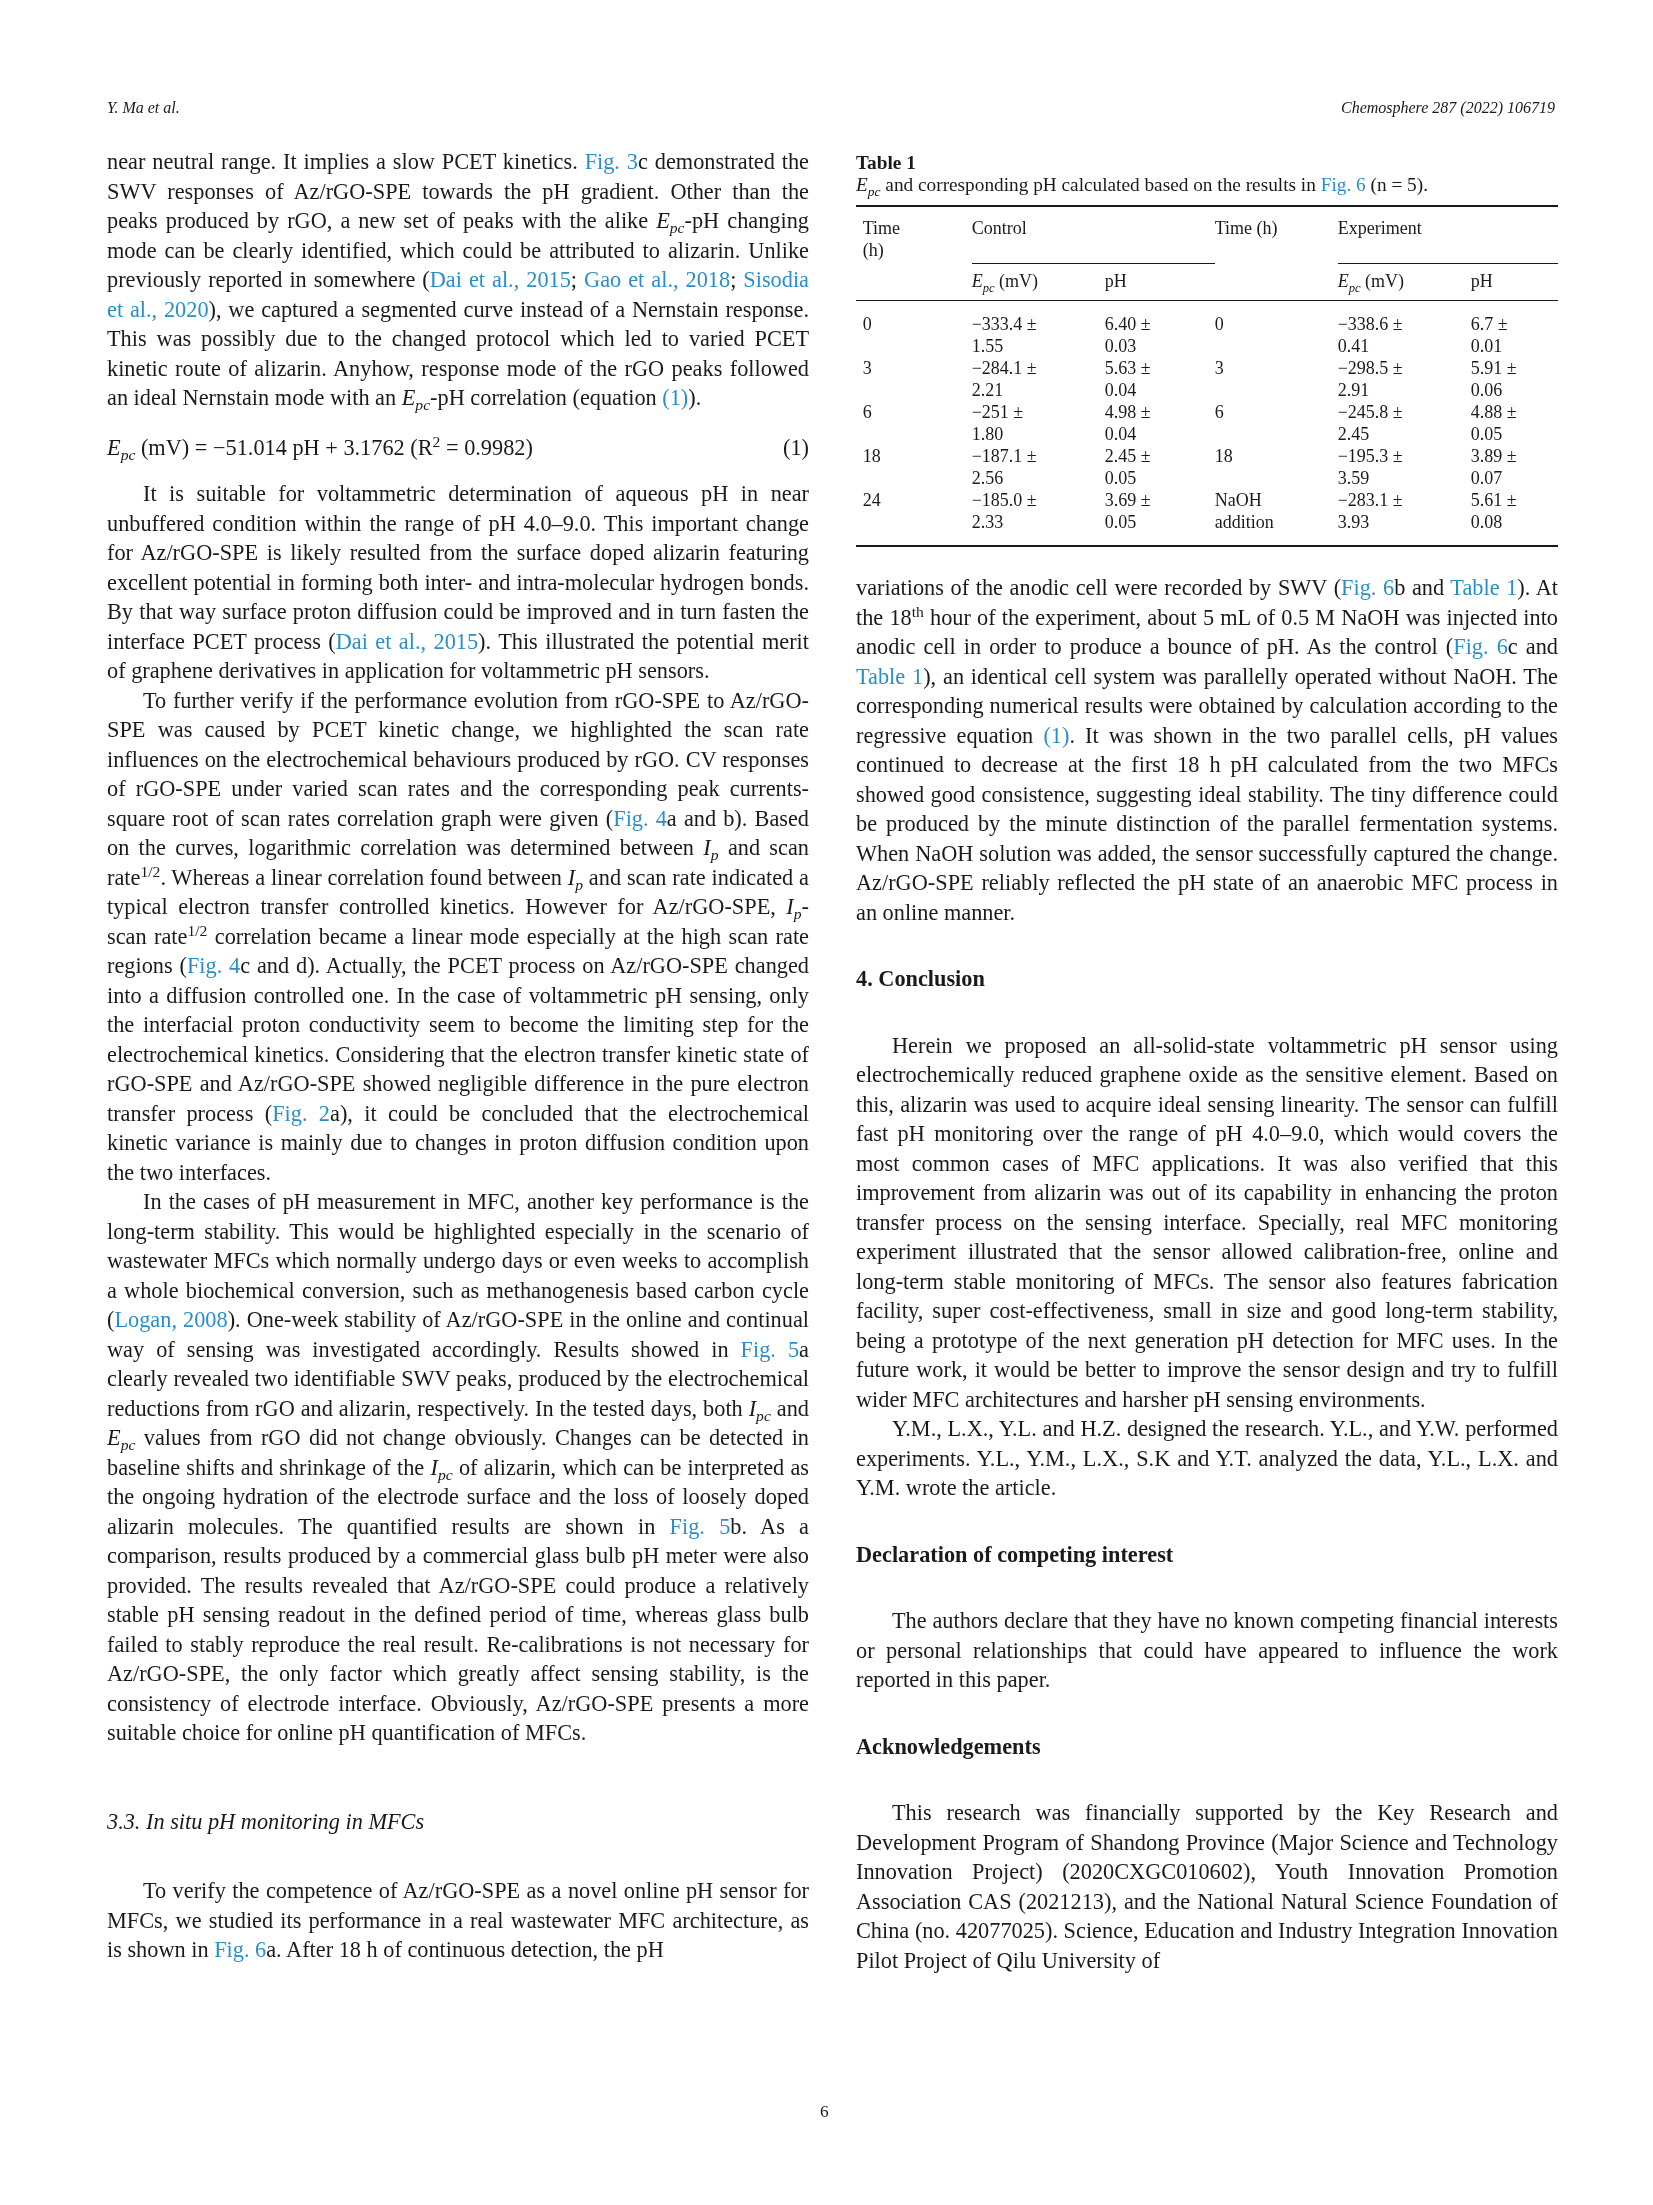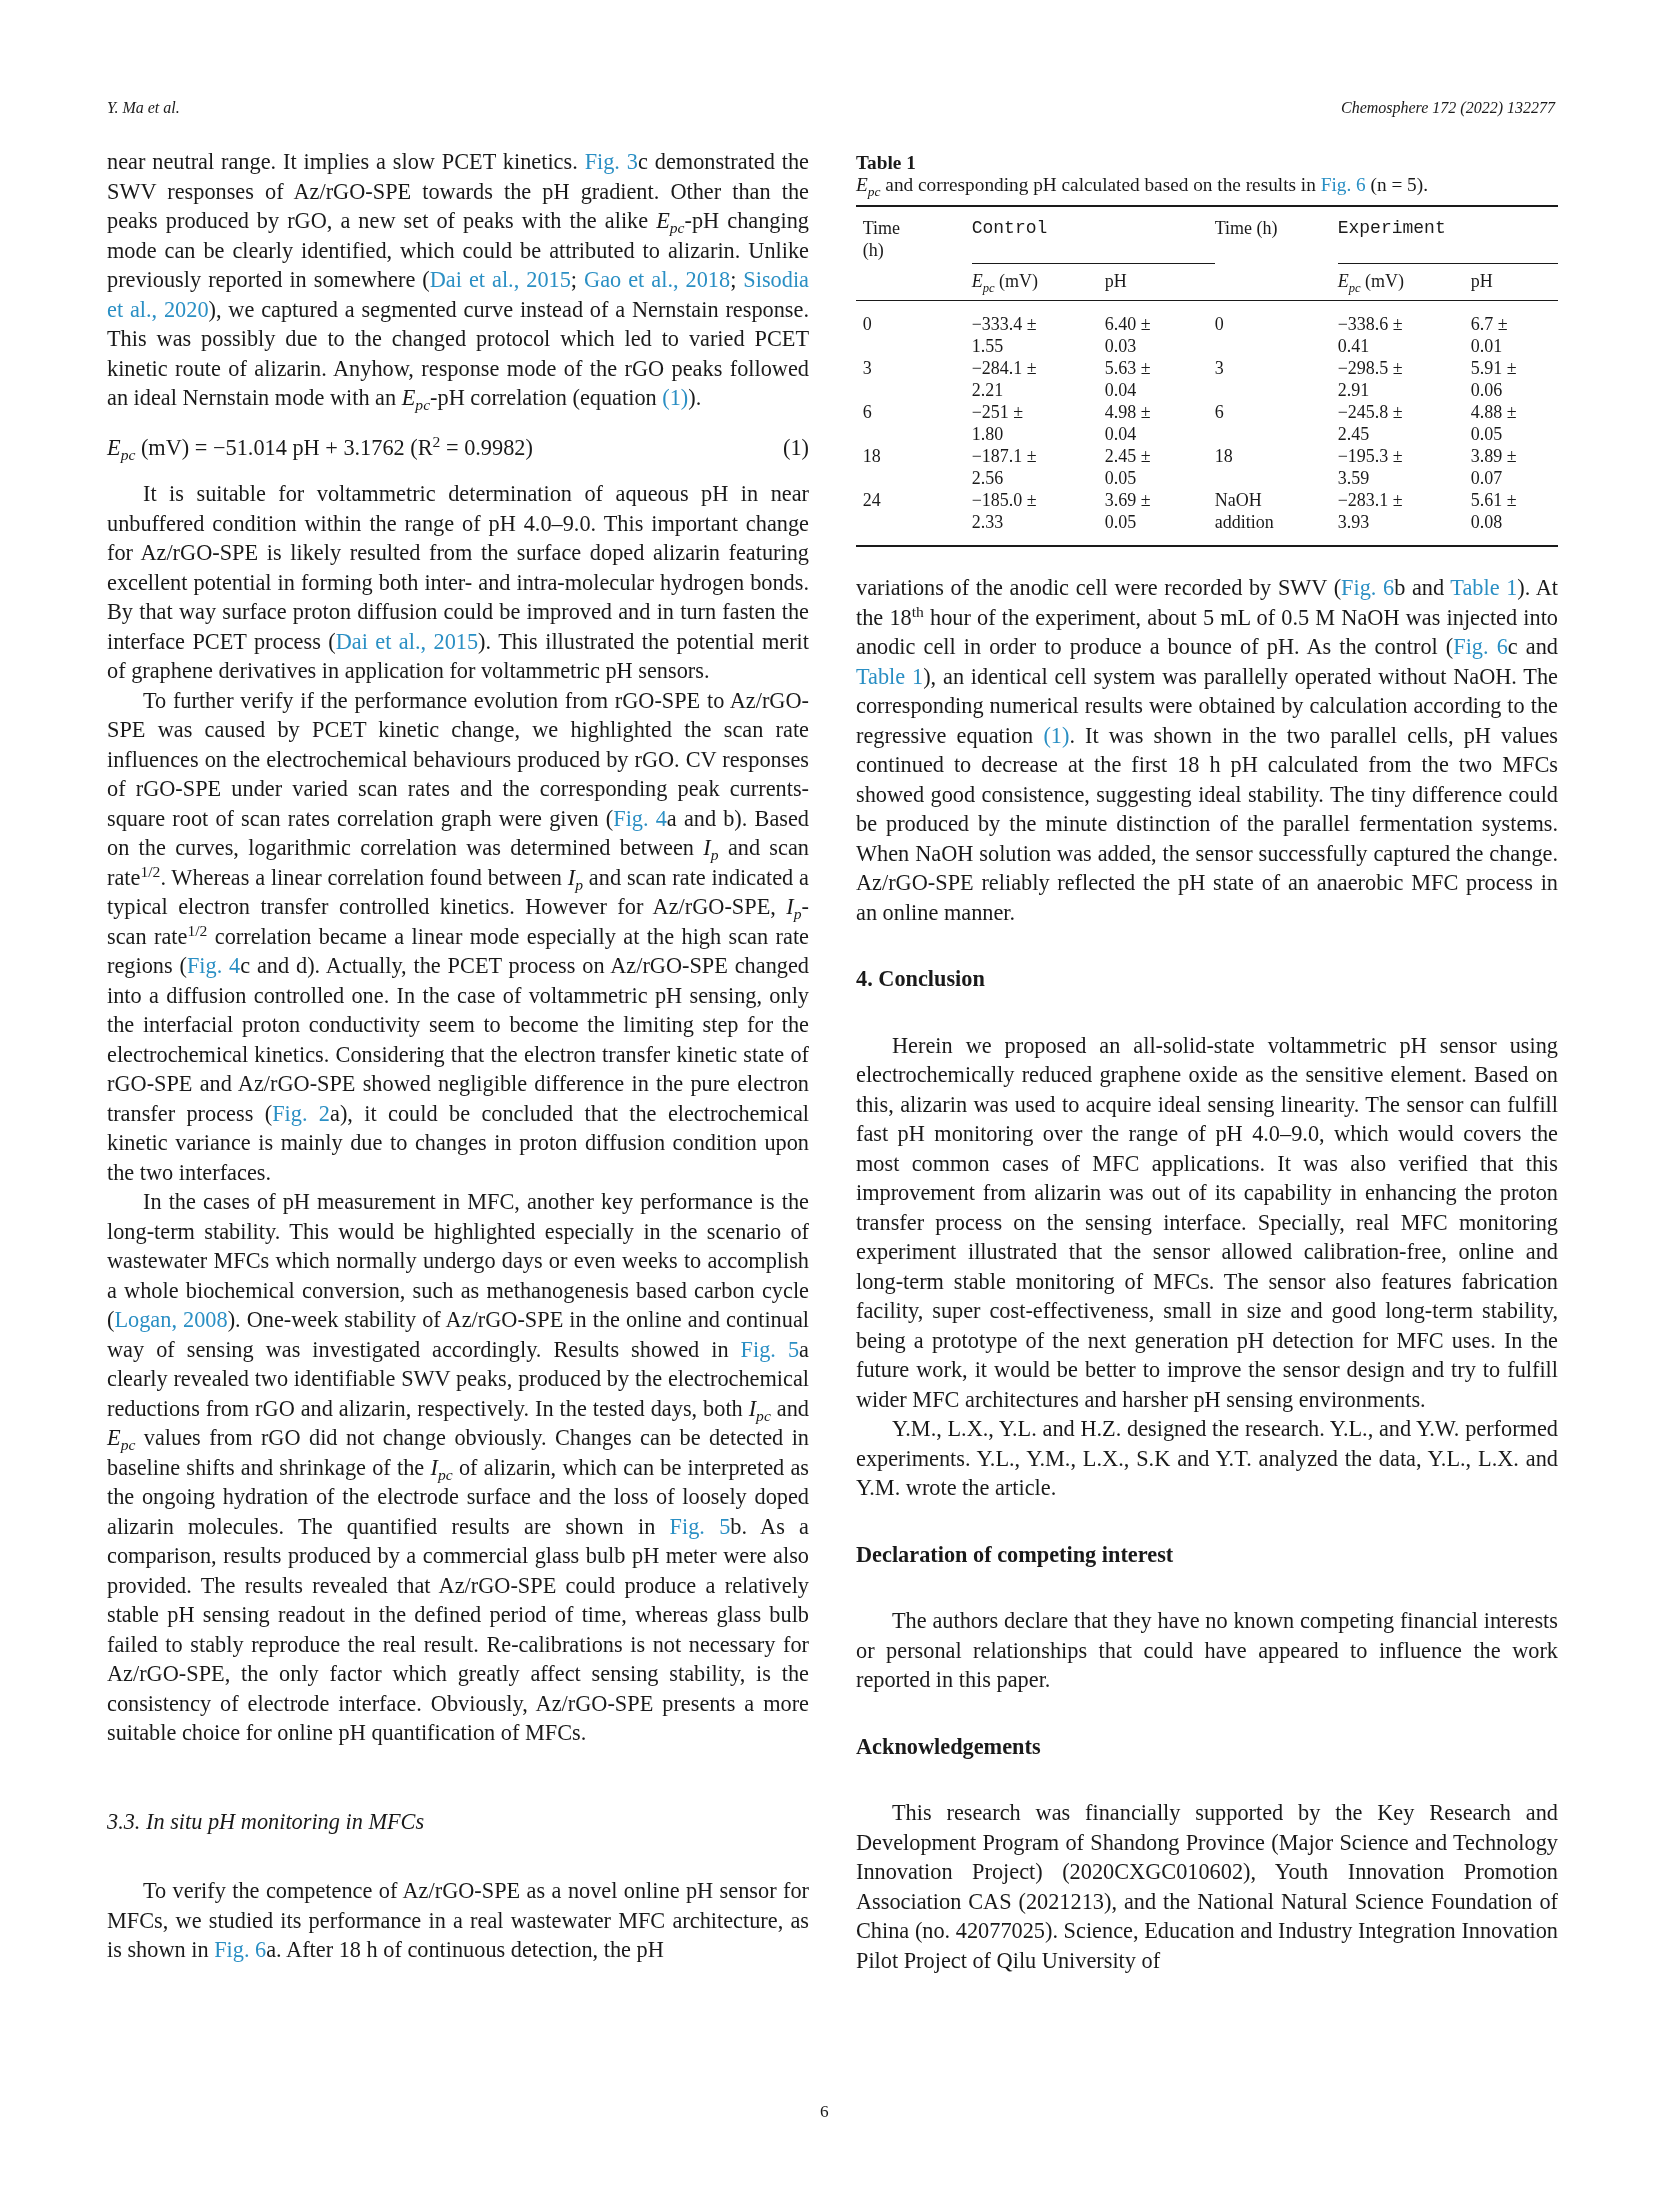--- a/index.html
+++ b/index.html
@@ -18,36 +18,36 @@
   .eq { display: flex; justify-content: space-between; margin: 20px 0 17.3px 0; }
   .sechead-it { font-style: italic; margin-top: 59px; margin-bottom: 40px; }
   .sechead-b { font-weight: bold; margin-bottom: 37px; }
   .tbl-wrap { position: absolute; left: 856px; top: 152px; width: 702px; font-size: 18px; line-height: 22px; }
   .tbl-title { font-weight: bold; font-size: 19.3px; }
   .tbl-cap { font-size: 19.3px; margin-bottom: 9.3px; }
   table { width: 702px; border-collapse: collapse; border-top: 2px solid #1a1a1a; border-bottom: 2px solid #1a1a1a; }
   th, td { text-align: left; vertical-align: top; font-weight: normal; padding: 0; }
   thead tr.h1 th { padding-top: 9.3px; }
   thead tr.h2 th { padding-bottom: 8px; border-bottom: 1.3px solid #1a1a1a; }
-  .grp { border-bottom: 1.3px solid #1a1a1a !important; padding-bottom: 24px; font-family: Liberation Mono, monospace; }
+  .grp { border-bottom: 1.3px solid #1a1a1a !important; padding-bottom: 24px; }
   tbody tr:first-child td { padding-top: 12px; }
   tbody tr:last-child td { padding-bottom: 12px; }
   .c1 { width: 109px; padding-left: 6.7px !important; }
   .c2 { width: 133px; }
   .c3 { width: 110px; }
   .c4 { width: 123px; }
   .c5 { width: 133px; }
   .pgnum { position: absolute; left: 820px; top: 2102px; font-size: 17.3px; }
   .val { display: block; width: 73px; }
 </style>
 </head>
 <body>
 
 <div class="hdr left">Y. Ma et al.</div>
-<div class="hdr right">Chemosphere 172 (2022) 132277</div>
+<div class="hdr right">Chemosphere 287 (2022) 106719</div>
 
 <div class="col left">
   <p>
     <span>near neutral range. It implies a slow PCET kinetics. </span><a class="lnk">Fig. 3</a><span>c demonstrated the SWV responses of Az/rGO-SPE towards the pH gradient. Other than the peaks produced by rGO, a new set of peaks with the alike </span><i>E</i><sub><i>pc</i></sub><span>-pH changing mode can be clearly identified, which could be attributed to alizarin. Unlike previously reported in somewhere (</span><a class="lnk">Dai et al., 2015</a><span>; </span><a class="lnk">Gao et al., 2018</a><span>; </span><a class="lnk">Sisodia et al., 2020</a><span>), we captured a segmented curve instead of a Nernstain response. This was possibly due to the changed protocol which led to varied PCET kinetic route of alizarin. Anyhow, response mode of the rGO peaks followed an ideal Nernstain mode with an </span><i>E</i><sub><i>pc</i></sub><span>-pH correlation (equation </span><a class="lnk">(1)</a><span>).</span>
   </p>
 
   <div class="eq">
     <span><i>E</i><sub><i>pc</i></sub><span> (mV) = −51.014 pH + 3.1762 (R</span><sup>2</sup><span> = 0.9982)</span></span>
     <span>(1)</span>
   </div>

